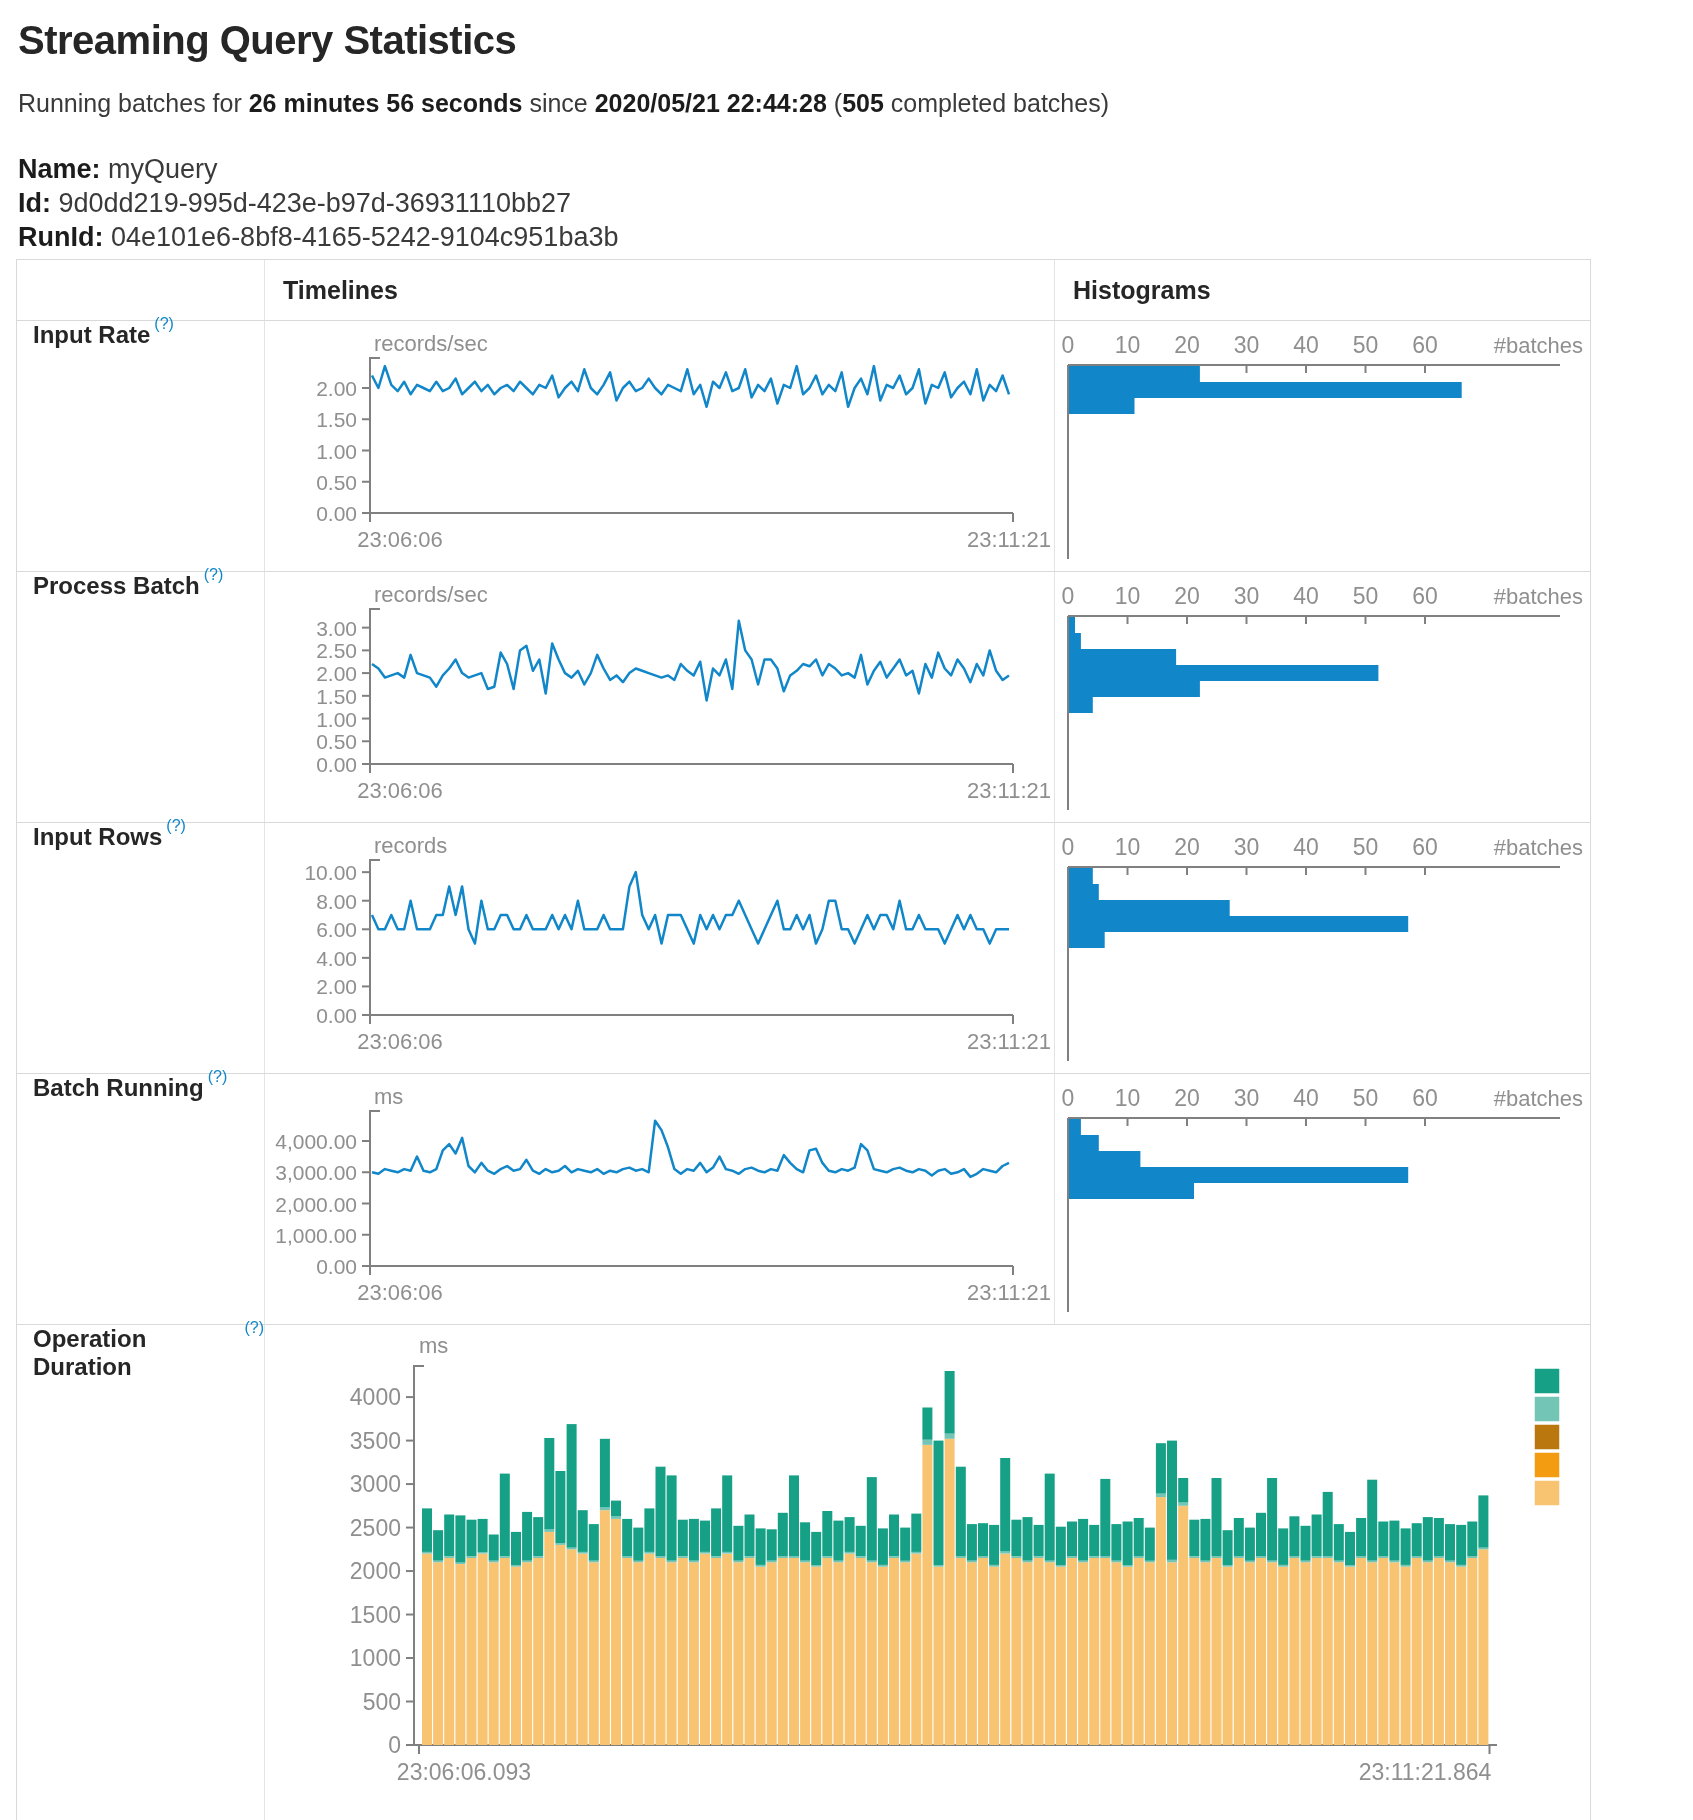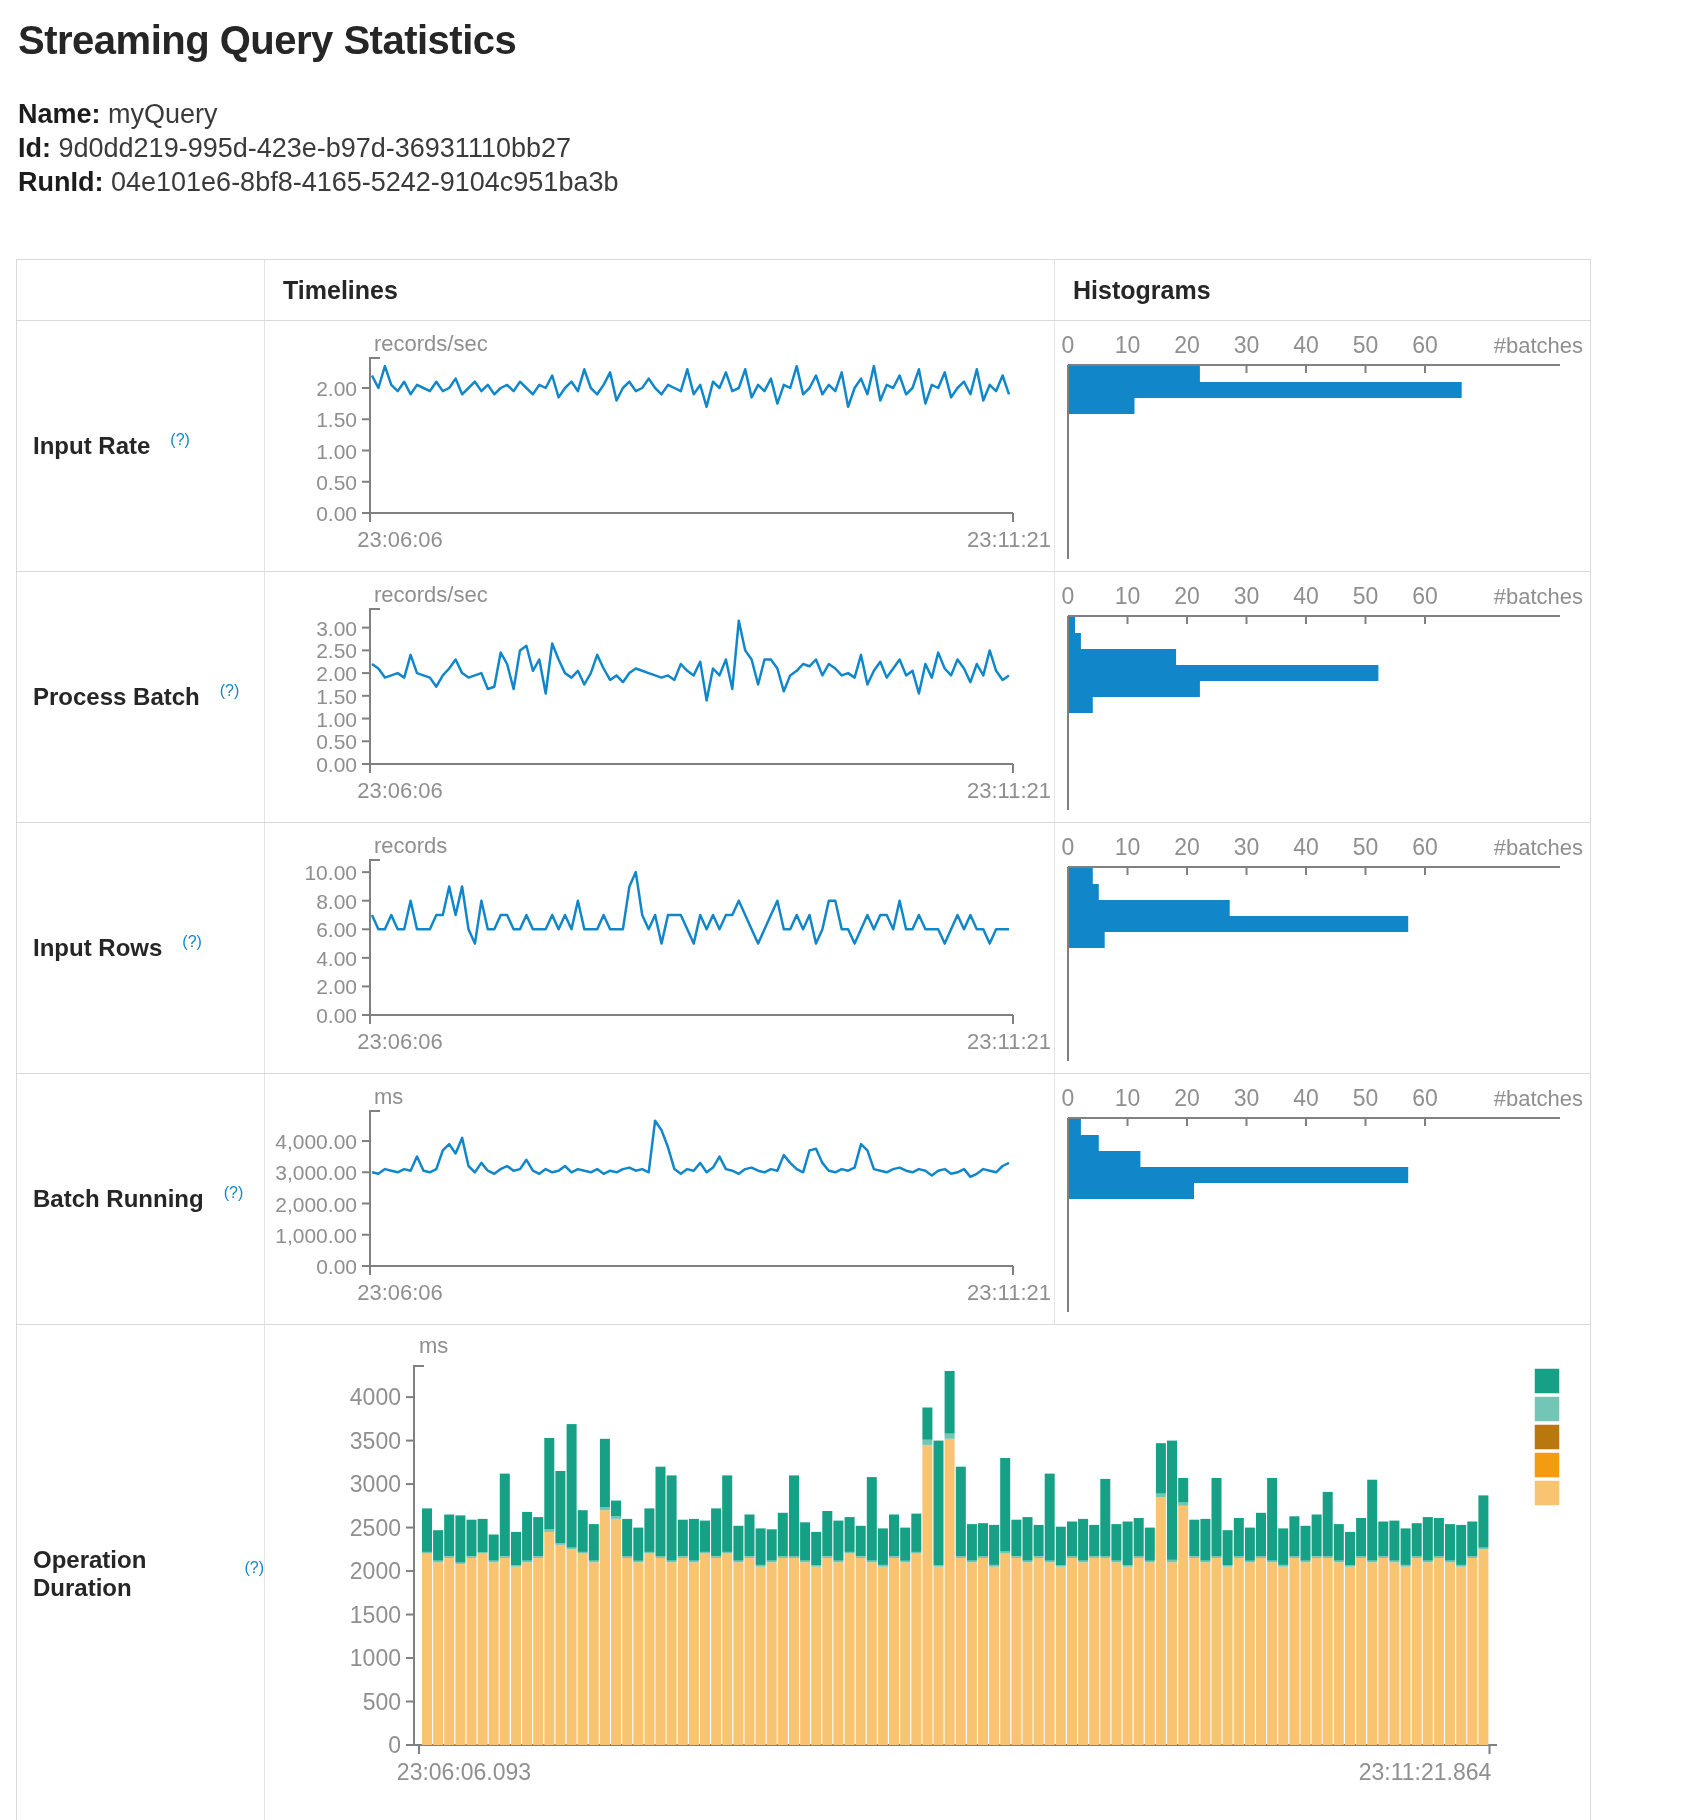--- a/index.html
+++ b/index.html
@@ -16,34 +16,35 @@
   .row:first-child{border-top:none;}
   .c0{width:247px;box-sizing:border-box;}
   .c1{width:790px;border-left:1px solid #e4e4e4;box-sizing:border-box;position:relative;}
   .c2{width:536px;border-left:1px solid #e4e4e4;box-sizing:border-box;position:relative;}
   .cop{width:1326px;border-left:1px solid #e4e4e4;box-sizing:border-box;position:relative;}
   .thead{height:60px;}
   .thead .hcell{display:flex;align-items:center;padding-left:18px;
       font-size:25px;font-weight:bold;color:#262626;}
   .mrow{height:250px;}
   .orow{height:497px;}
-  .lbl{display:flex;align-items:center;padding-left:16px;gap:16px;}
+  .lbl{display:flex;padding-left:16px;}
   .lab{font-size:24px;font-weight:bold;color:#262626;}
   .hint{font-size:16px;color:#1187c9;margin-left:4px;position:relative;top:-6px;
         cursor:default;}
   .chart{position:absolute;inset:0;}
   svg text{font-family:"Liberation Sans",sans-serif;}
 </style>
 </head>
 <body>
 
 <div class="wrap">
 
   <h1>Streaming Query Statistics</h1>
 
+  <p class="sub"><span>Running batches for </span><b>26 minutes 56 seconds</b><span> since </span><b>2020/05/21 22:44:28</b><span> (</span><b>505</b><span> completed batches)</span></p>
 
   <div class="info">
     <div><b>Name:</b> <span>myQuery</span></div>
     <div><b>Id:</b> <span>9d0dd219-995d-423e-b97d-36931110bb27</span></div>
     <div><b>RunId:</b> <span>04e101e6-8bf8-4165-5242-9104c951ba3b</span></div>
   </div>
 
   <div class="tbl">
 
     <div class="row thead">

